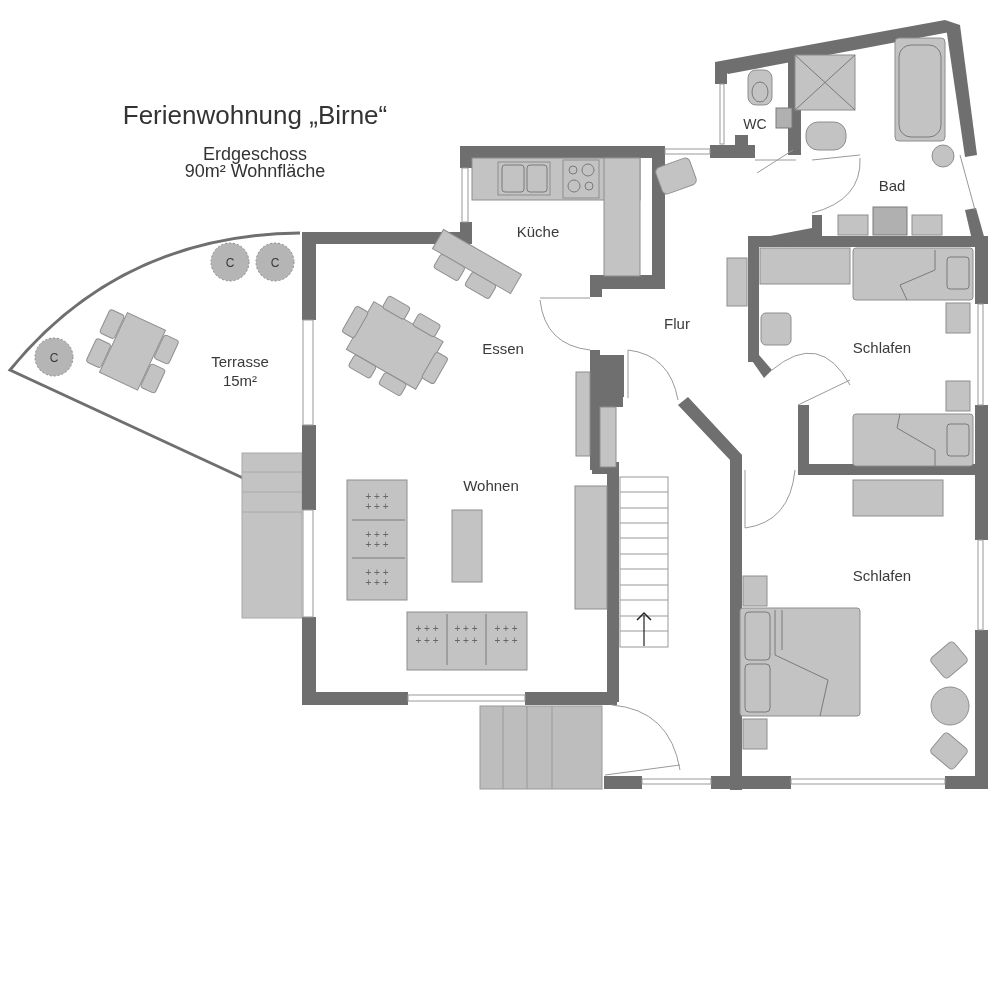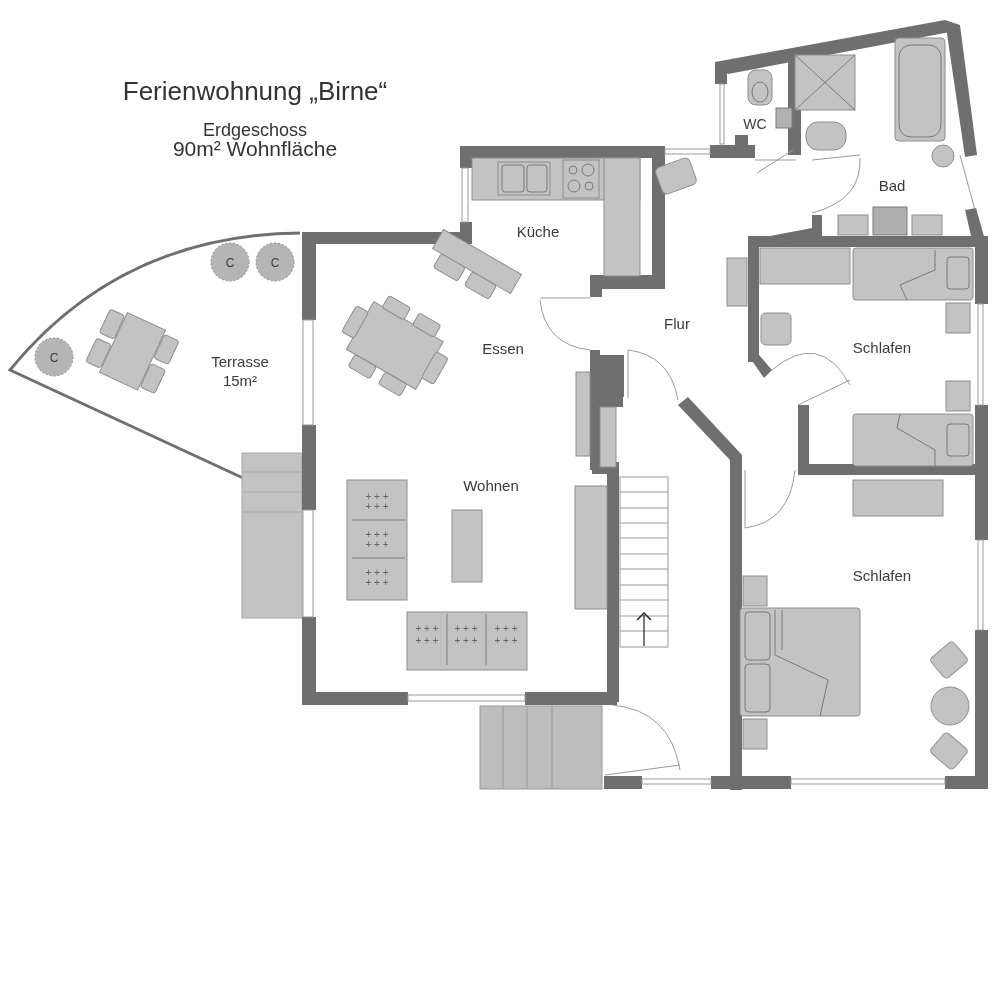--- a/index.html
+++ b/index.html
@@ -5,24 +5,24 @@
   html,body{margin:0;padding:0;background:#ffffff;}
   body{width:1000px;height:1000px;position:relative;overflow:hidden;font-family:"Liberation Sans",sans-serif;}
   #plan{position:absolute;left:0;top:0;width:1000px;height:1000px;}
   .wall{fill:#6f6f6f;}
   .furn{fill:#c3c3c3;stroke:#8e8e8e;stroke-width:1;}
   .furn-dark{fill:#b0b0b0;stroke:#7a7a7a;stroke-width:1;}
   .line{fill:none;stroke:#7a7a7a;stroke-width:1;}
   .door{fill:none;stroke:#9a9a9a;stroke-width:1;}
   .win{fill:#fff;stroke:#999;stroke-width:1;}
   .lbl{font-family:"Liberation Sans",sans-serif;fill:#3a3a3a;text-anchor:middle;}
-  .title{position:absolute;left:0;width:510px;text-align:center;color:#333;font-family:"Liberation Sans",sans-serif;}
+  .title{position:absolute;left:0;width:510px;text-align:center;color:#333;font-family:"Liberation Sans",sans-serif;margin-top:24px;}
   #t1{top:76px;font-size:26px;}
   #t2{top:120px;font-size:18px;}
-  #t3{top:137px;font-size:21px;}
+  #t3{top:137px;font-size:18px;}
 </style>
 </head>
 <body>
 
 <div class="title" id="t1">Ferienwohnung „Birne“</div>
 <div class="title" id="t2">Erdgeschoss</div>
 <div class="title" id="t3">90m² Wohnfläche</div>
 
 <svg id="plan" viewBox="0 0 1000 1000" xmlns="http://www.w3.org/2000/svg">
 

